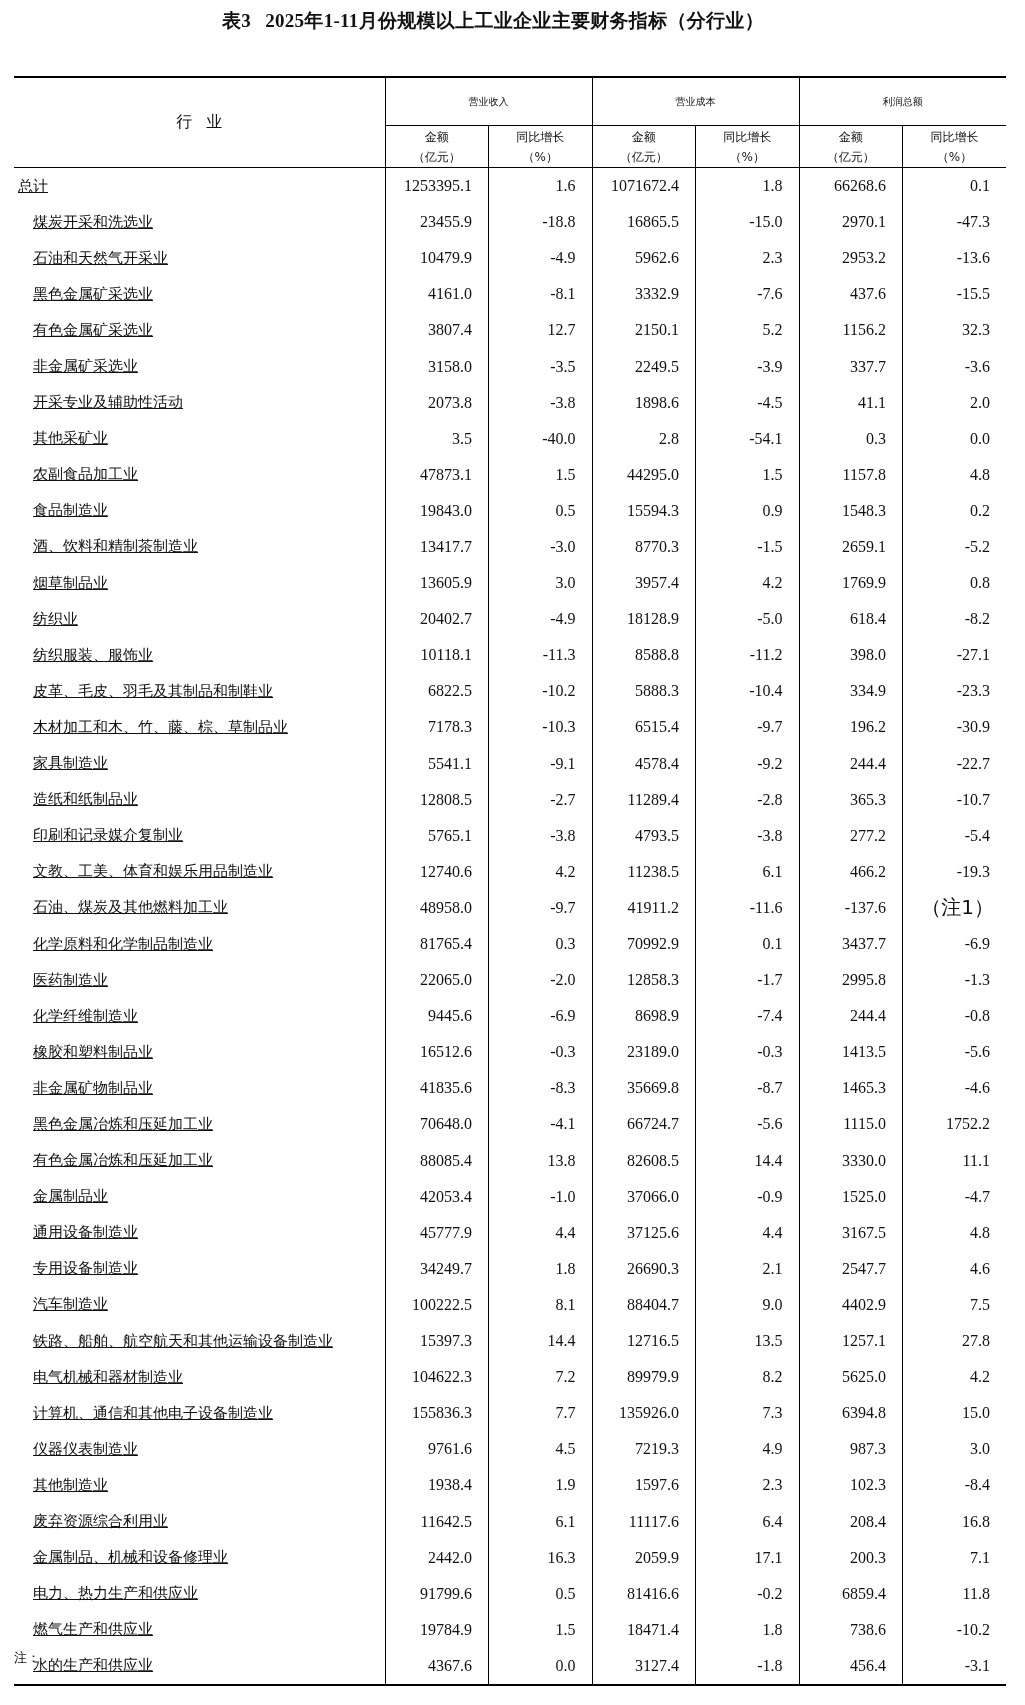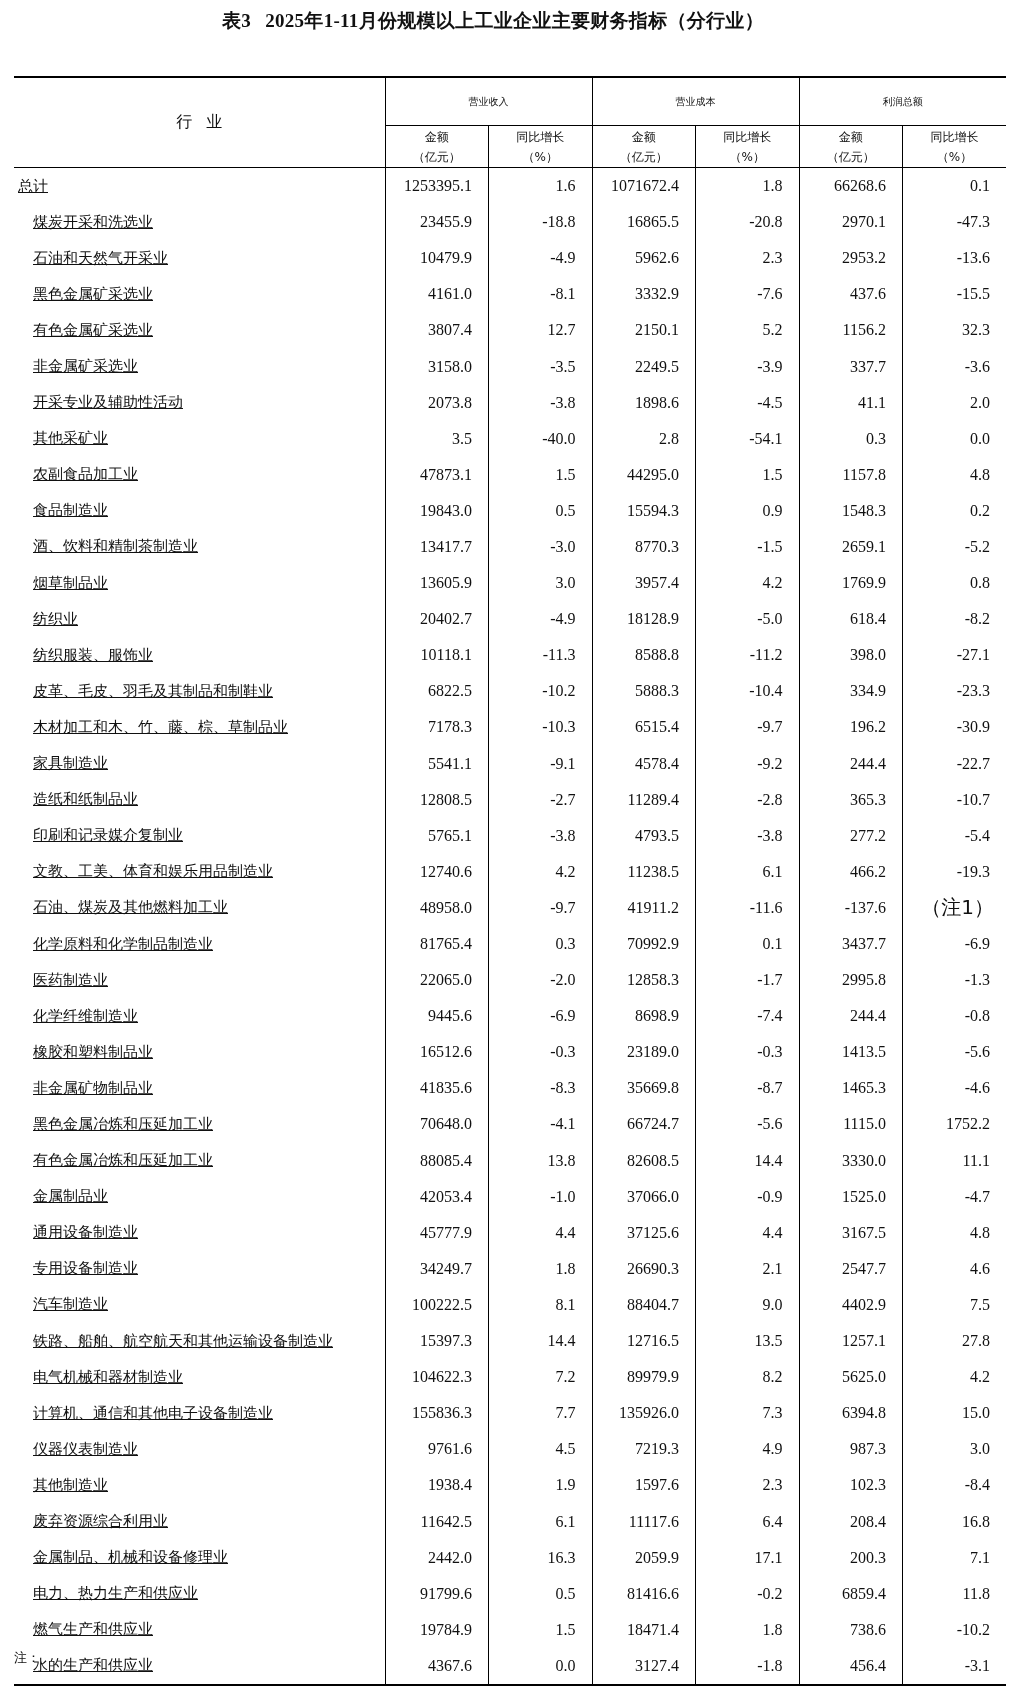--- a/index.html
+++ b/index.html
@@ -85,21 +85,21 @@
         <td>1071672.4</td>
         <td>1.8</td>
         <td>66268.6</td>
         <td>0.1</td>
       </tr>
       <tr>
         <td class="label">煤炭开采和洗选业</td>
         <td>23455.9</td>
         <td>-18.8</td>
         <td>16865.5</td>
-        <td>-20.8</td>
+        <td>-15.0</td>
         <td>2970.1</td>
         <td>-47.3</td>
       </tr>
       <tr>
         <td class="label">石油和天然气开采业</td>
         <td>10479.9</td>
         <td>-4.9</td>
         <td>5962.6</td>
         <td>2.3</td>
         <td>2953.2</td>

